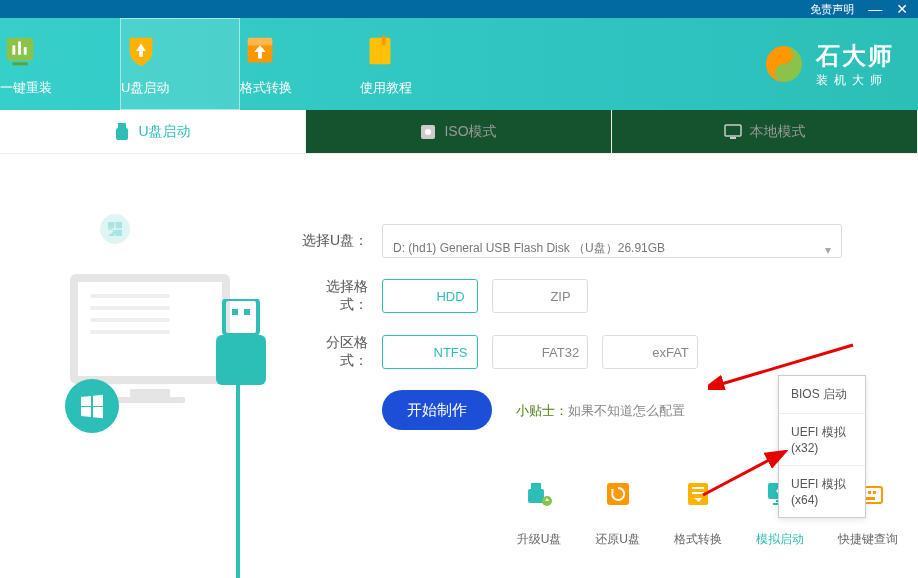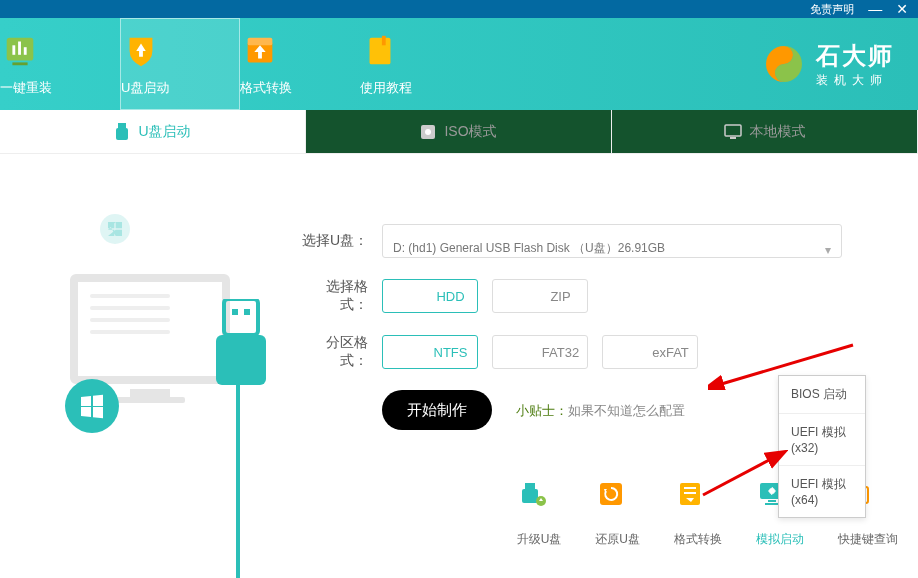--- a/index.html
+++ b/index.html
@@ -41,30 +41,30 @@
     
     .form { flex: 1; padding-top: 50px; }
     .row { display: flex; align-items: center; margin-bottom: 20px; gap: 14px; }
     .row-label { width: 68px; color: #555; font-size: 14px; text-align: right; }
     .select-box { flex: 1; max-width: 460px; height: 34px; border: 1px solid #ddd; border-radius: 3px; display: flex; align-items: flex-end; padding: 0 10px; color: #777; font-size: 12px; font-family: monospace; cursor: pointer; position: relative; }
     .select-arrow { margin-left: auto; color: #aaa; }
     .opt-btn { width: 96px; height: 34px; border: 1px solid #ddd; border-radius: 3px; display: flex; align-items: center; justify-content: center; color: #888; font-size: 13px; cursor: pointer; background: #fff; padding-left: 41px; }
     .opt-btn.sel { border-color: #2bbfb8; color: #2bbfb8; }
     
     .start-row { margin-top: 10px; display: flex; align-items: center; gap: 24px; padding-left: 82px; }
-    .start-btn { width: 110px; height: 40px; border-radius: 20px; background: #000000; color: #fff; font-size: 15px; display: flex; align-items: center; justify-content: center; cursor: pointer; border: none; }
+    .start-btn { width: 110px; height: 40px; border-radius: 20px; background: #1d4ed8; color: #fff; font-size: 15px; display: flex; align-items: center; justify-content: center; cursor: pointer; border: none; }
     .tip-label { color: #4d7c0f; font-size: 13px; }
     .tip-text { color: #888; font-size: 13px; }
     
     .popup { position: absolute; right: 52px; top: 375px; width: 88px; background: #fff; border: 1px solid #ccc; box-shadow: 0 2px 6px rgba(0,0,0,0.1); z-index: 10; }
     .popup-item { padding: 10px 12px; font-size: 12px; color: #555; border-bottom: 1px solid #eee; cursor: pointer; }
     .popup-item:last-child { border-bottom: none; }
     
     .bottom-tools { position: absolute; bottom: 30px; right: 20px; display: flex; gap: 34px; }
-    .tool { display: flex; flex-direction: column; gap: 23px; cursor: pointer; }
+    .tool { display: flex; flex-direction: column; align-items: center; gap: 23px; cursor: pointer; }
     .tool-icon { width: 32px; height: 28px; display: flex; align-items: center; justify-content: center; }
     .tool-label { font-size: 12px; color: #666; }
     .tool.hl .tool-label { color: #2bbfb8; }
     
     .arrow-annot { position: absolute; pointer-events: none; z-index: 20; }
     .arrow1 { right: 60px; top: 340px; }
     .arrow2 { right: 130px; top: 450px; }
   </style>
 </head>
 <body>

